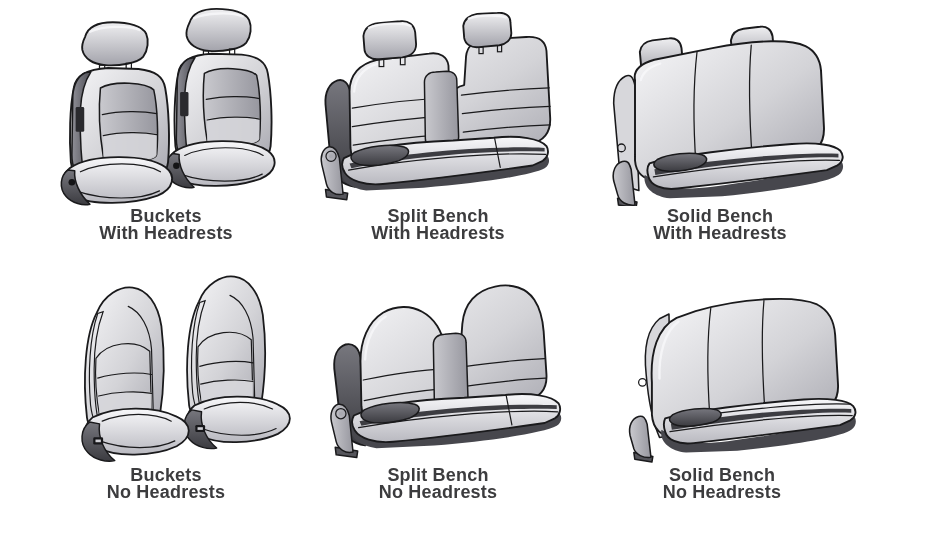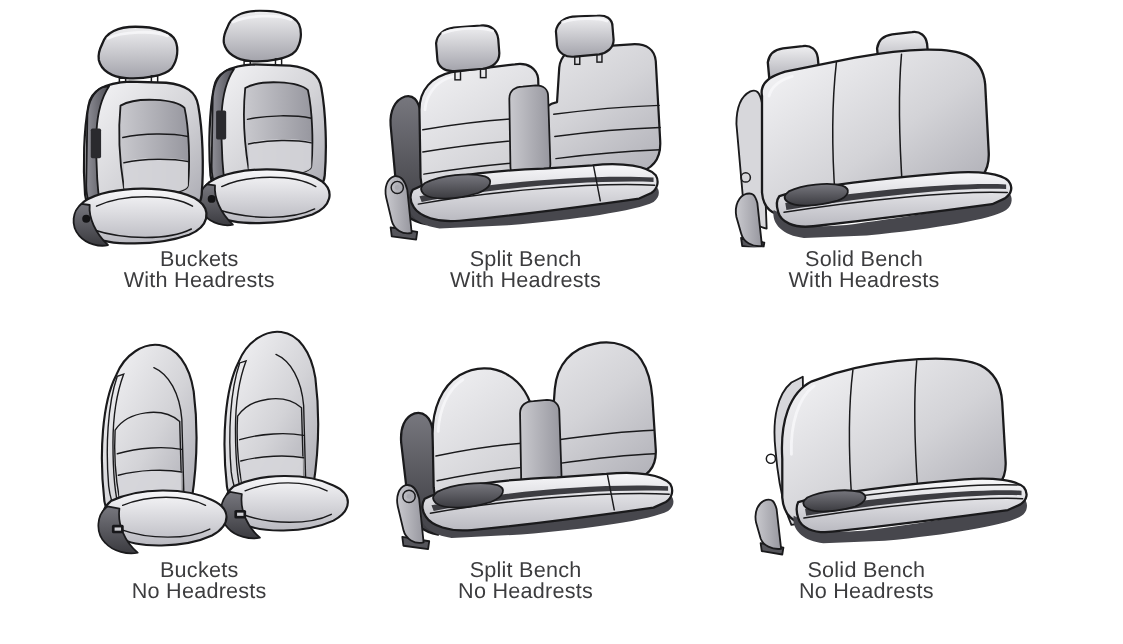--- a/index.html
+++ b/index.html
@@ -6,21 +6,21 @@
   html,body{margin:0;padding:0;background:#ffffff;}
   #canvas{
     position:relative;width:936px;height:537px;background:#ffffff;overflow:hidden;
     font-family:"Liberation Sans","DejaVu Sans",sans-serif;
   }
   .art{position:absolute;}
   .art svg{width:100%;height:100%;display:block;}
   .caption{
     position:absolute;width:240px;text-align:center;
     color:#3c3c3e;font-size:18px;line-height:17px;letter-spacing:0.2px;
-    font-weight:400;
+    font-weight:700;
   }
   .caption div{white-space:nowrap;}
   
   .o2 {stroke:#1a1a1c;stroke-width:2;stroke-linejoin:round;stroke-linecap:round;}
   .o16{stroke:#1a1a1c;stroke-width:1.6;stroke-linejoin:round;stroke-linecap:round;}
   .o13{stroke:#1a1a1c;stroke-width:1.3;fill:none;stroke-linecap:round;}
   .hl {stroke:#f7f7f9;stroke-width:2.5;fill:none;opacity:.85;stroke-linecap:round;}
   .ns {stroke:none;}
 </style>
 </head>

